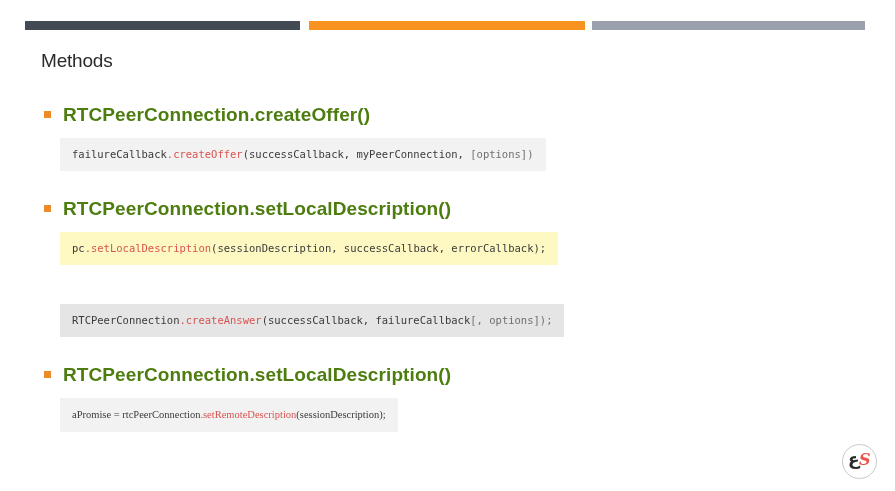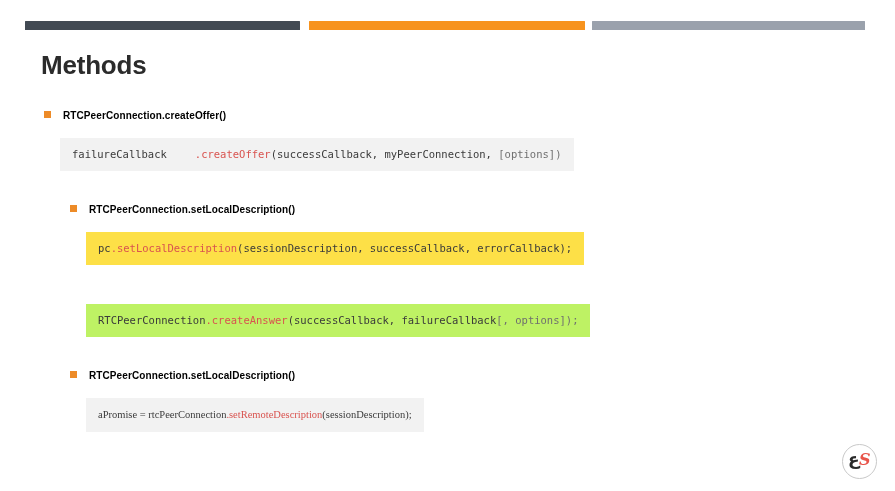--- a/index.html
+++ b/index.html
@@ -35,22 +35,22 @@
   }
   .accent-bar.dark  { left: 25px;  width: 275px; background: #424A53; }
   .accent-bar.orange{ left: 309px; width: 276px; background: #F7931E; }
   .accent-bar.gray  { left: 592px; width: 273px; background: #9AA1AC; }
 
   
   .slide-title {
     position: absolute;
     left: 41px;
     top: 50px;
-    font-size: 26px;
-    font-weight: bold;
+    font-size: 19px;
+    font-weight: normal;
     color: #2b2b2b;
     letter-spacing: -0.2px;
     font-family: "Liberation Sans", sans-serif;
   }
 
   
   .methods-list {
     position: absolute;
     left: 0;
     top: 104px;
@@ -70,23 +70,23 @@
   .bullet-marker {
     position: absolute;
     left: 44px;
     top: 7px;
     width: 7px;
     height: 7px;
     background: #ED8B28;
   }
   .bullet-label {
     margin-left: 19px;
-    font-size: 10px;
+    font-size: 19px;
     font-weight: bold;
-    color: #000000;
+    color: #4d7c0f;
     letter-spacing: 0.1px;
     white-space: nowrap;
   }
 
   .code-block {
     margin-left: 60px;
     margin-top: 12px;
     background: #F2F2F2;
     padding: 10px 12px 10px 12px;
     font-family: "DejaVu Sans Mono", "Liberation Mono", monospace;
@@ -101,21 +101,21 @@
   }
   .code-block .tok-plain {
     color: #3a3a3a;
   }
   .code-block .tok-dim {
     color: #6f6f6f;
   }
 
   
   .mb-0 { margin-top: 0px; }
-  .mb-1 { margin-top: 27px; padding-left: 26px; }
+  .mb-1 { margin-top: 27px; }
 
   
   .logo-badge {
     position: absolute;
     right: 18px;
     bottom: 12px;
     width: 33px;
     height: 33px;
     border-radius: 50%;
     border: 1.3px solid #c9c9c9;
@@ -159,33 +159,33 @@
 
   <div class="slide-title">Methods</div>
 
   <div class="methods-list">
 
     <div class="method-block mb-0">
       <div class="bullet-row">
         <span class="bullet-marker" style="background: rgb(237, 139, 40);"></span>
         <span class="bullet-label">RTCPeerConnection.createOffer()</span>
       </div>
-      <div class="code-block" style="background: rgb(242, 242, 242);"><span class="tok-plain">failureCallback</span><span class="tok-method" style="color: rgb(217, 83, 79); margin-left: 28px;">.createOffer</span><span class="tok-plain">(successCallback, myPeerConnection, </span><span class="tok-dim">[options]</span><span class="tok-dim">)</span></div>
+      <div class="code-block" style="background: rgb(242, 242, 242);"><span class="tok-plain">failureCallback</span><span class="tok-method" style="color: rgb(217, 83, 79);">.createOffer</span><span class="tok-plain">(successCallback, myPeerConnection, </span><span class="tok-dim">[options]</span><span class="tok-dim">)</span></div>
     </div>
 
     <div class="method-block mb-1">
       <div class="bullet-row">
         <span class="bullet-marker" style="background: rgb(237, 139, 40);"></span>
         <span class="bullet-label">RTCPeerConnection.setLocalDescription()</span>
       </div>
-      <div class="code-block" style="background: #fde047;"><span class="tok-plain">pc</span><span class="tok-method" style="color: rgb(217, 83, 79);">.setLocalDescription</span><span class="tok-plain">(sessionDescription, successCallback, errorCallback)</span><span class="tok-dim"></span><span class="tok-plain">;</span></div>
+      <div class="code-block" style="background: #fef9c3;"><span class="tok-plain">pc</span><span class="tok-method" style="color: rgb(217, 83, 79);">.setLocalDescription</span><span class="tok-plain">(sessionDescription, successCallback, errorCallback)</span><span class="tok-dim"></span><span class="tok-plain">;</span></div>
     </div>
 
     <div class="method-block mb-1">
-      <div class="code-block" style="background: #bef264;"><span class="tok-plain">RTCPeerConnection</span><span class="tok-method" style="color: rgb(217, 83, 79);">.createAnswer</span><span class="tok-plain">(successCallback, failureCallback</span><span class="tok-dim">[, options]</span><span class="tok-dim">);</span></div>
+      <div class="code-block" style="background: #e5e5e5;"><span class="tok-plain">RTCPeerConnection</span><span class="tok-method" style="color: rgb(217, 83, 79);">.createAnswer</span><span class="tok-plain">(successCallback, failureCallback</span><span class="tok-dim">[, options]</span><span class="tok-dim">);</span></div>
     </div>
 
     <div class="method-block mb-1">
       <div class="bullet-row">
         <span class="bullet-marker" style="background: rgb(237, 139, 40);"></span>
         <span class="bullet-label">RTCPeerConnection.setLocalDescription()</span>
       </div>
       <div class="code-block" style="background: rgb(242, 242, 242); font-family: Liberation Serif, serif;"><span class="tok-plain">aPromise = rtcPeerConnection</span><span class="tok-method" style="color: rgb(217, 83, 79);">.setRemoteDescription</span><span class="tok-plain">(sessionDescription)</span><span class="tok-dim"></span><span class="tok-plain">;</span></div>
     </div>
 

